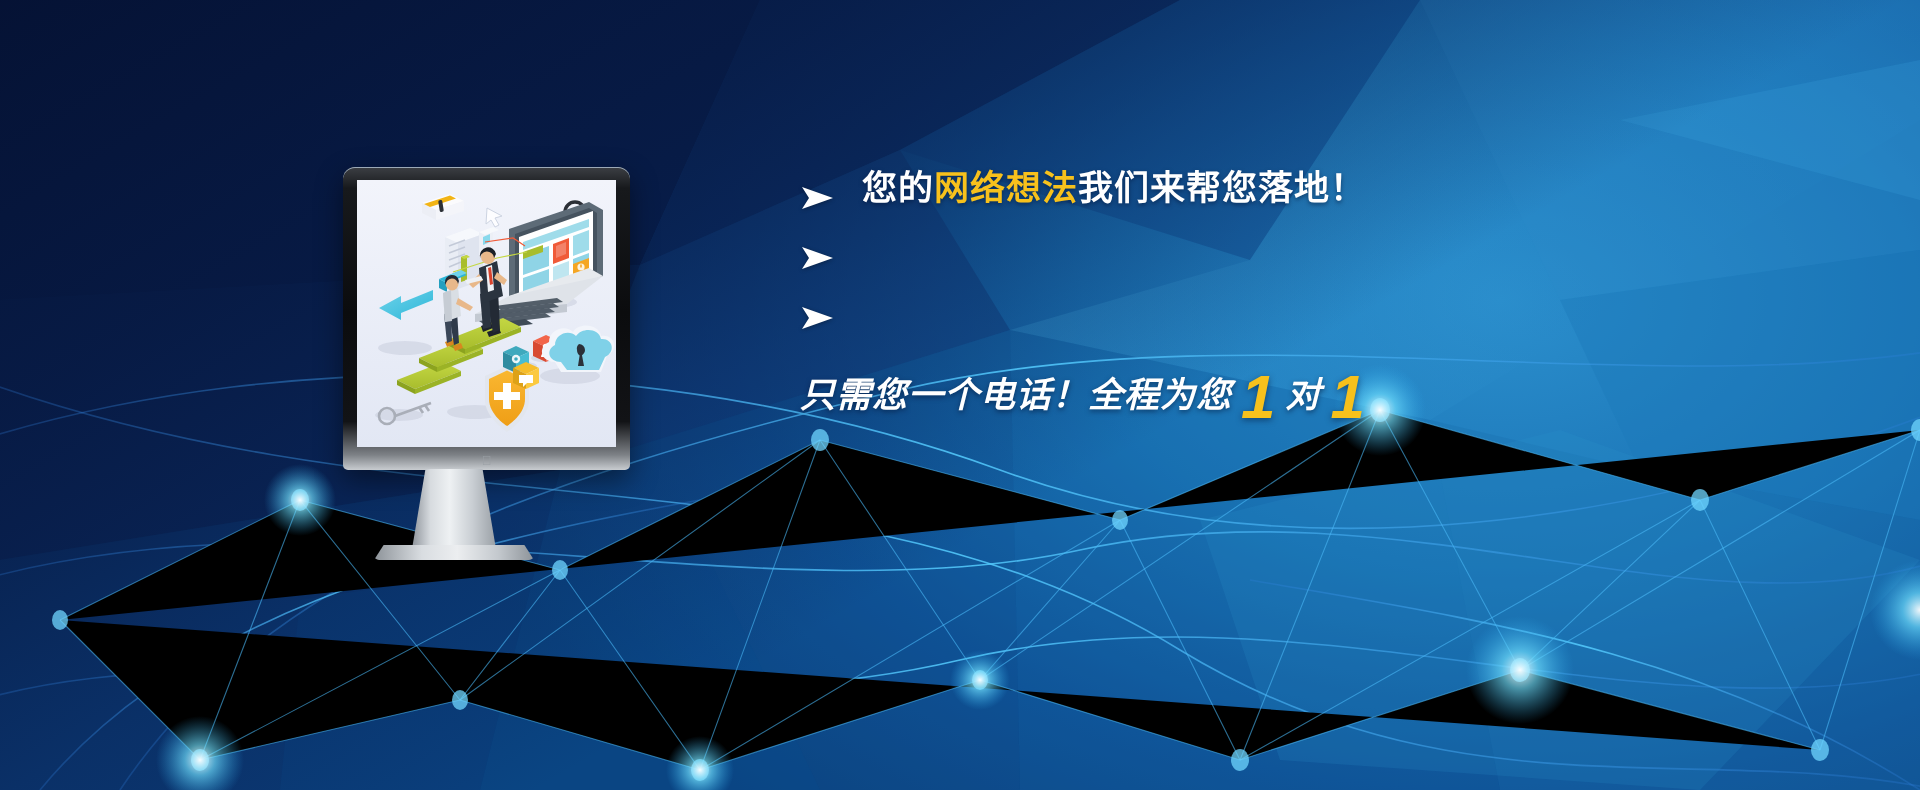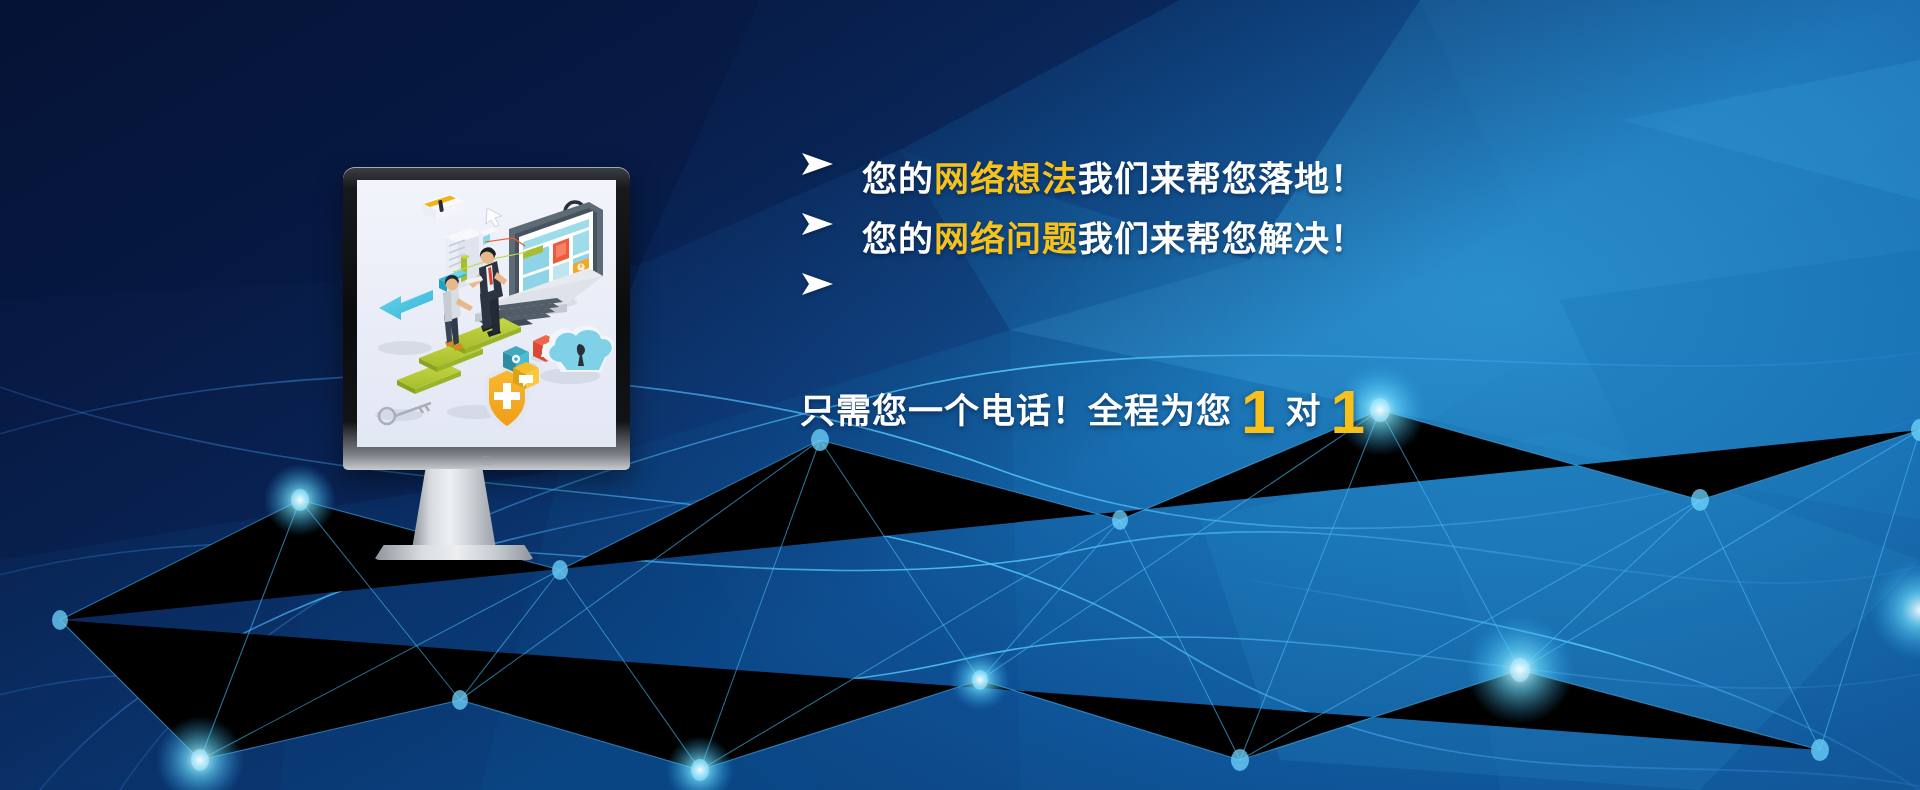--- a/index.html
+++ b/index.html
@@ -51,36 +51,36 @@
     position:absolute;left:50%;top:410px;transform:translateX(-50%);
     width:160px;height:15px;
     background:linear-gradient(90deg,#8d9399 0%,#d9dde1 30%,#eceef0 52%,#c3c8cd 78%,#8d9399 100%);
     clip-path:polygon(6% 0,94% 0,100% 100%,0 100%);
     border-radius:0 0 5px 5px;
   }
   svg.illus{position:absolute;left:0;top:0;width:259px;height:267px;}
 
   
   #copy{position:absolute;left:800px;top:150px;width:1060px;}
-  .bullet-row{display:flex;align-items:flex-start;height:60px;}
+  .bullet-row{display:flex;align-items:flex-end;height:60px;}
   .bullet-arrow{
     width:34px;height:26px;flex:0 0 34px;margin-right:28px;position:relative;top:1px;
     filter:drop-shadow(0 1px 2px rgba(0,0,0,.35));
   }
   .bullet-text{
     font-size:35px;font-weight:bold;color:#ffffff;letter-spacing:1px;white-space:nowrap;
     text-shadow:0 2px 4px rgba(0,16,48,.5);
   }
   .hl{color:#f7c11c;}
   .para{
     font-size:35px;font-weight:bold;color:#ffffff;letter-spacing:1px;white-space:nowrap;
     text-shadow:0 2px 5px rgba(0,16,48,.55);
   }
   #line-promo{margin-top:32px;}
-  #line-cta{margin-top:52px;display:flex;align-items:flex-start;}
+  #line-cta{margin-top:36px;display:flex;align-items:flex-end;font-style:italic;}
   .big1{
     font-size:62px;font-weight:bold;color:#f7c11c;line-height:.8;
     margin:0 9px;position:relative;top:5px;
     text-shadow:0 2px 6px rgba(0,16,48,.5);
   }
 </style>
 </head>
 <body>
 
 <div id="banner">
@@ -400,21 +400,20 @@
       <svg class="bullet-arrow" viewBox="0 0 34 26">
         <path d="M2 2 L33 13 L2 24 L9 13 Z" fill="#ffffff"></path>
       </svg>
       <div class="bullet-text"><span>您的</span><span class="hl">网络想法</span><span>我们来帮您落地！</span></div>
     </div>
 
     <div class="bullet-row">
       <svg class="bullet-arrow" viewBox="0 0 34 26">
         <path d="M2 2 L33 13 L2 24 L9 13 Z" fill="#ffffff"></path>
       </svg>
-      <div class="bullet-text"><span>您的</span><span class="hl">网络问题</span><span>我们来帮您解决！</span></div>
     </div>
 
     <div class="bullet-row">
       <svg class="bullet-arrow" viewBox="0 0 34 26">
         <path d="M2 2 L33 13 L2 24 L9 13 Z" fill="#ffffff"></path>
       </svg>
     </div>
 
 
     <div class="para" id="line-cta">

